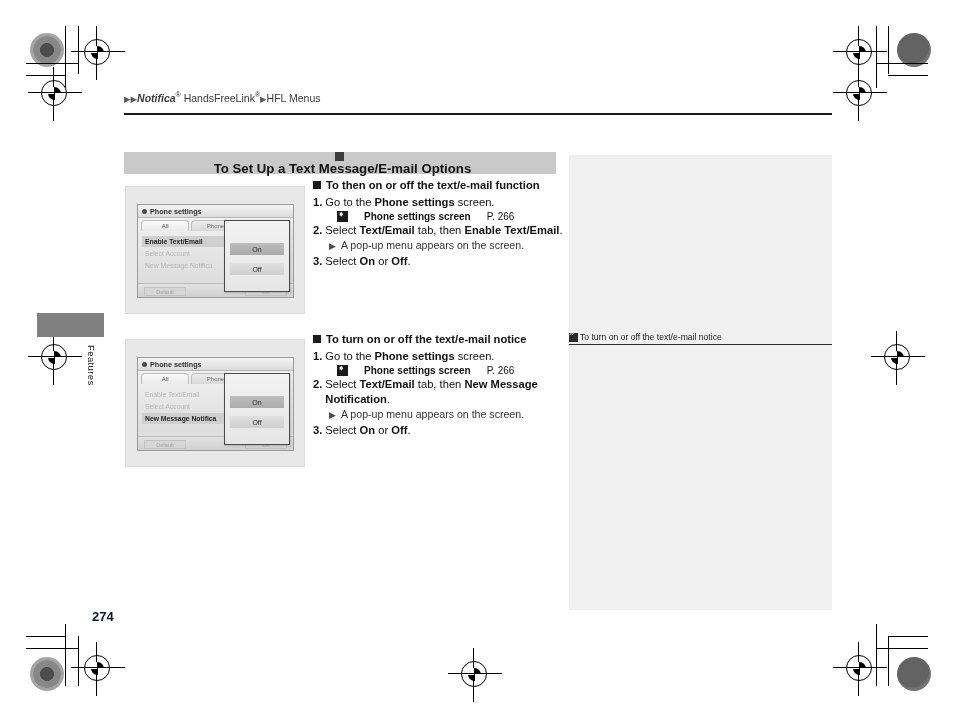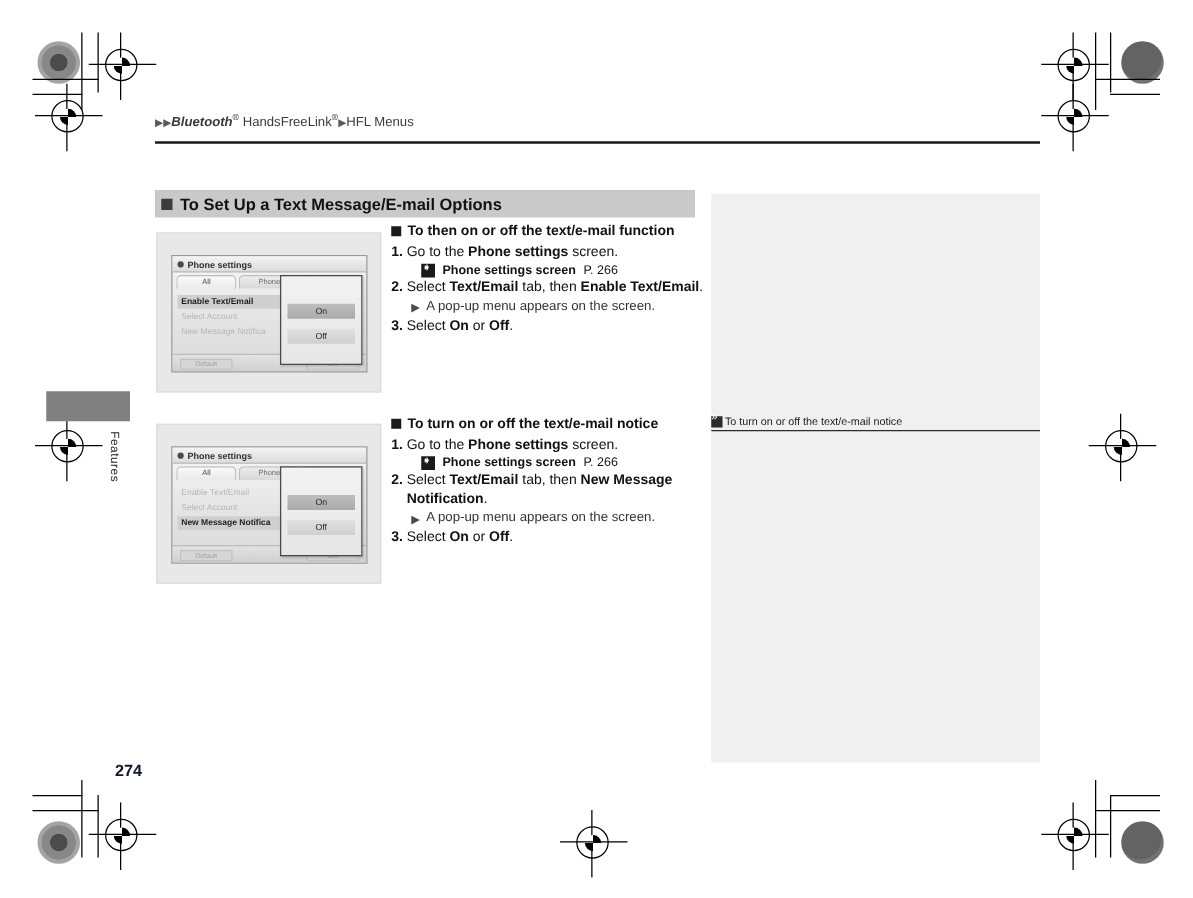--- a/index.html
+++ b/index.html
@@ -66,21 +66,21 @@
   .breadcrumb .sup { font-size: 7px; vertical-align: super; }
   .rule {
     position: absolute; left: 124px; top: 113px; width: 708px; height: 1.6px;
     background: #1a1a1a;
   }
 
   
   .sectband {
     position: absolute; left: 124px; top: 152px; width: 432px; height: 22px;
     background: #c9c9c9;
-    display: flex; align-items: center; padding-left: 5px;
+    display: flex; align-items: center; padding-left: 5px; flex-direction: column;
   }
   .sectband .sq {
     width: 9px; height: 9px; background: #3c3c3c; margin-right: 6px;
     flex: 0 0 auto;
   }
   .sectband .ttl {
     font-size: 13.2px; font-weight: bold; color: #111; white-space: nowrap;
   }
 
   
@@ -121,21 +121,21 @@
     flex: 0 0 auto;
   }
   .step {
     display: flex; align-items: flex-start; gap: 3px;
     font-size: 11.2px; line-height: 1.34; margin-top: 1px;
   }
   .step .num { font-weight: bold; flex: 0 0 auto; }
   .step .txt { flex: 1 1 auto; }
   .step .txt b { font-weight: bold; }
   .xref {
-    display: flex; align-items: center; gap: 6px;
+    display: flex; align-items: center; gap: 16px;
     margin: 1px 0 1px 24px; font-size: 10.2px;
   }
   .xref .ico {
     width: 11px; height: 11px; background: #1a1a1a; position: relative;
     flex: 0 0 auto;
   }
   .xref .ico::after {
     content: "➧"; position: absolute; left: 0.5px; top: -1.5px;
     font-size: 9px; line-height: 11px; color: #fff;
   }
@@ -277,21 +277,21 @@
 
   <div class="crosshair" style="left:461px;top:661px;">
       <div class="ch-dot"></div>
     </div>
 
   <div class="thumbtab" style="left:37px;top:313px;width:67px;height:24px;"></div>
   <div class="thumbtab-label" style="left:86px;top:345px;">Features</div>
 
 
   <div class="breadcrumb">
-    <span class="tri">▶▶</span><span class="bt">Bluetooth</span><span class="sup">®</span><span> HandsFreeLink</span><span class="sup">®</span><span class="tri">▶</span><span>HFL Menus</span>
+    <span class="tri">▶▶</span><span class="bt">Notifica</span><span class="sup">®</span><span> HandsFreeLink</span><span class="sup">®</span><span class="tri">▶</span><span>HFL Menus</span>
   </div>
   <div class="rule"></div>
 
   <div class="sectband">
     <span class="sq"></span>
     <span class="ttl">To Set Up a Text Message/E-mail Options</span>
   </div>
 
   <div class="notepanel"></div>
   <div class="notehead">

